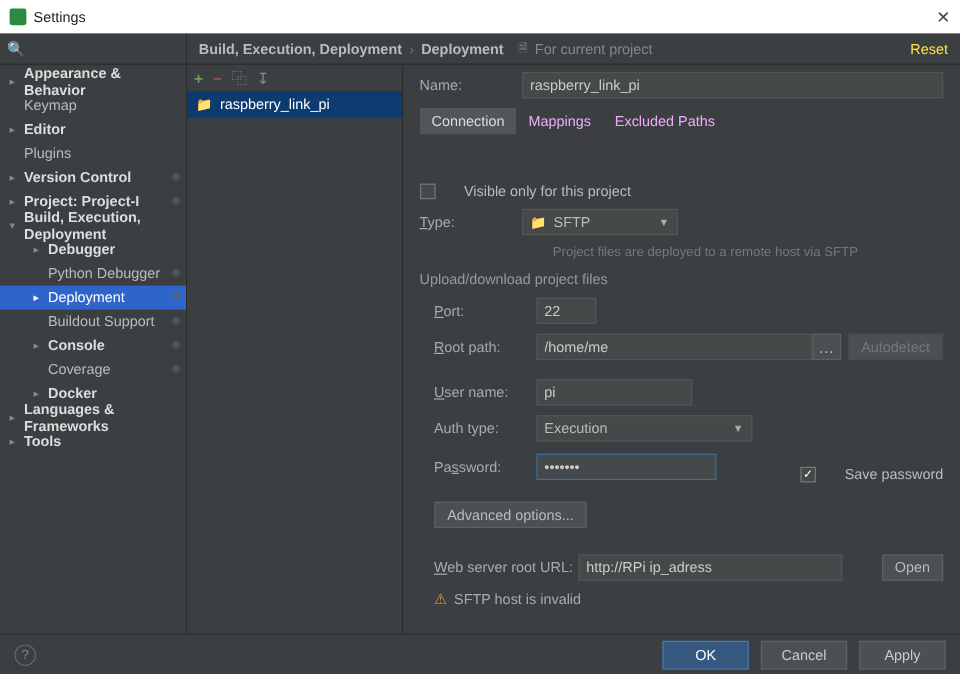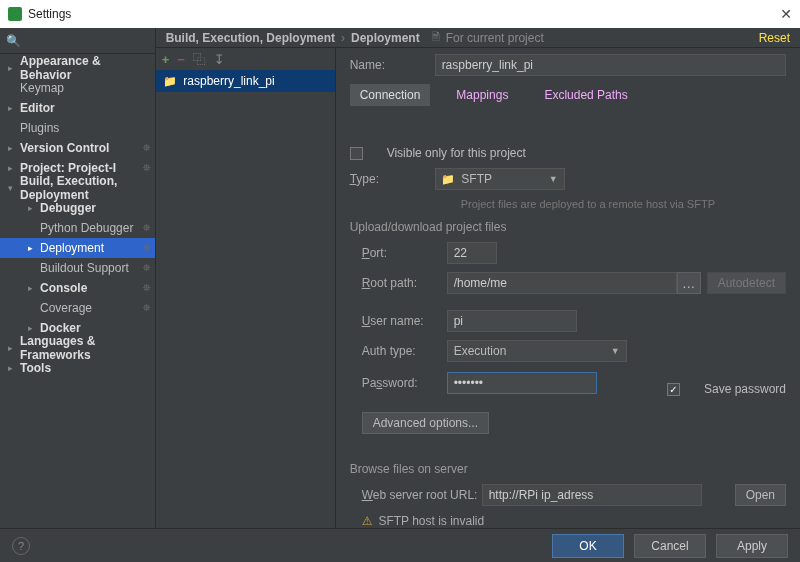--- a/index.html
+++ b/index.html
@@ -40,21 +40,21 @@
 .form { flex: 1; padding: 6px 14px 0 14px; overflow: hidden; }
 .row { display: flex; align-items: center; margin-bottom: 8px; min-height: 22px; }
 .row .lbl { width: 85px; color: #aaa; }
 .row .lbl u { text-decoration: underline; }
 .row input[type=text], .row input[type=password] { background: #45494a; border: 1px solid #555; color: #ccc; height: 22px; padding: 0 6px; font-size: 12px; }
 .row input.wide2 { flex: 1; }
 .row input.narrow { width: 50px; }
 .row input.med { width: 150px; }
 .row input.medlg { width: 190px; }
 .row input.focused { border: 1px solid #3a6ea5; }
-.tabs { display: flex; gap: 16px; margin-bottom: 28px; }
+.tabs { display: flex; gap: 0; margin-bottom: 28px; }
 .tab { padding: 4px 10px; cursor: pointer; color: #f0abfc; }
 .tab.active { background: #515658; color: #ddd; }
 .checkbox { display: flex; align-items: flex-end; gap: 24px; margin-top: 12px; }
 .checkbox .box { width: 13px; height: 13px; border: 1px solid #777; background: #45494a; display: flex; align-items: center; justify-content: center; }
 .checkbox .box.checked::after { content: "✓"; color: #fff; font-size: 10px; line-height: 1; }
 .select { background: #45494a; border: 1px solid #555; height: 22px; display: flex; align-items: center; padding: 0 6px 0 6px; min-width: 130px; position: relative; }
 .select .sel-arrow { margin-left: auto; color: #aaa; font-size: 9px; }
 .select .folder-icon { color: #c9a45b; margin-right: 6px; font-size: 11px; }
 .hint { color: #777; font-size: 11px; margin-left: 111px; margin-bottom: 10px; }
 .section { color: #999; margin: 6px 0 8px 0; }
@@ -257,21 +257,20 @@
             <span>Save password</span>
           </label>
         </div>
 
         <div style="height:8px"></div>
         <div class="row indent">
           <button class="btn-sm">Advanced options...</button>
         </div>
 
         <div style="height:14px"></div>
-        <div class="section">Browse files on server</div>
 
         <div class="row indent">
           <span class="lbl" style="width:120px"><u>W</u>eb server root URL:</span>
           <input type="text" style="width: 220px;" value="http://RPi ip_adress">
           <span class="gap"></span>
           <button class="btn-sm">Open</button>
         </div>
 
         <div class="warn-row">
           <span class="warn-icon">⚠</span>

